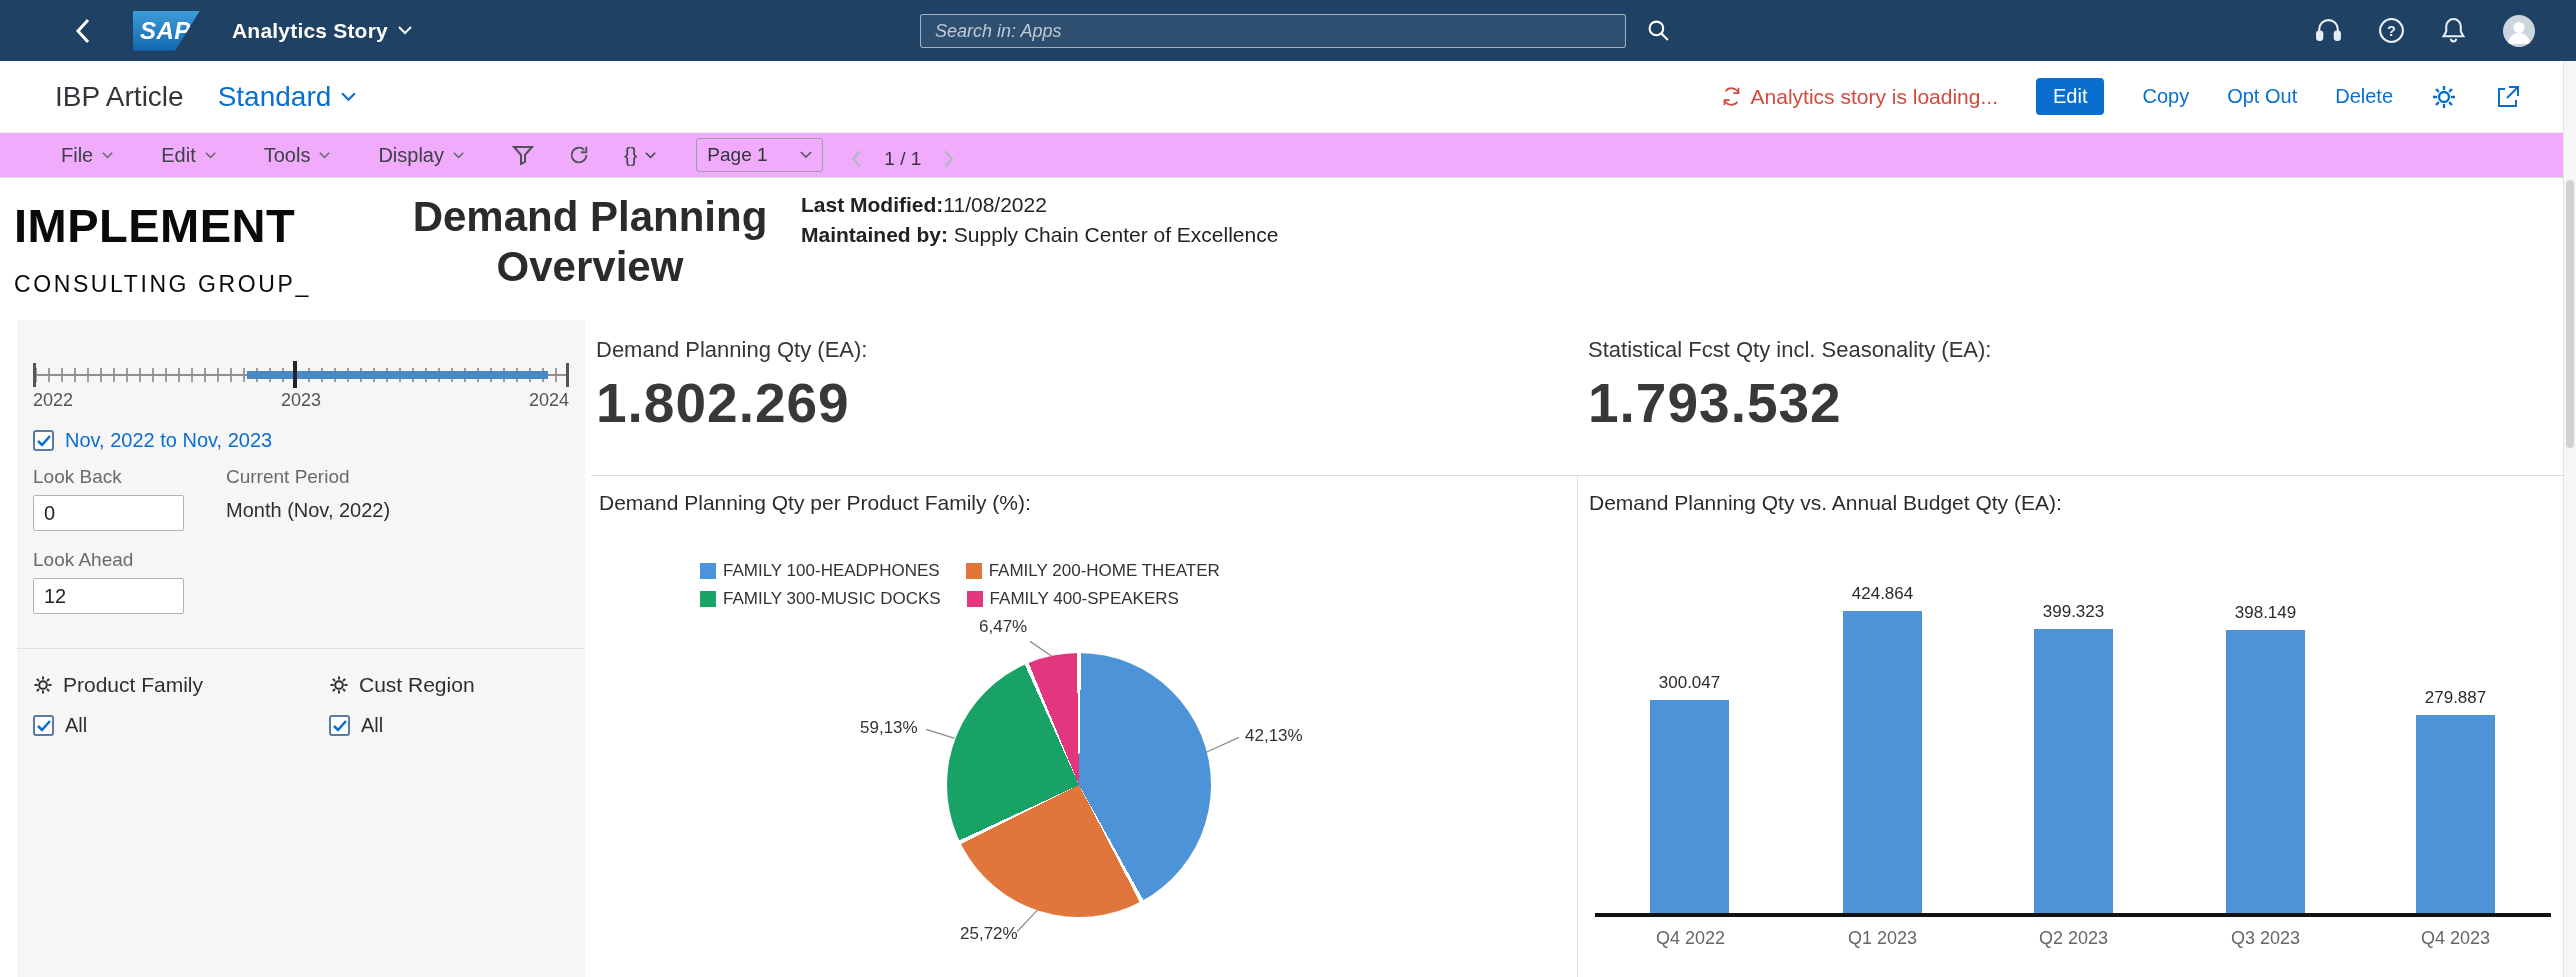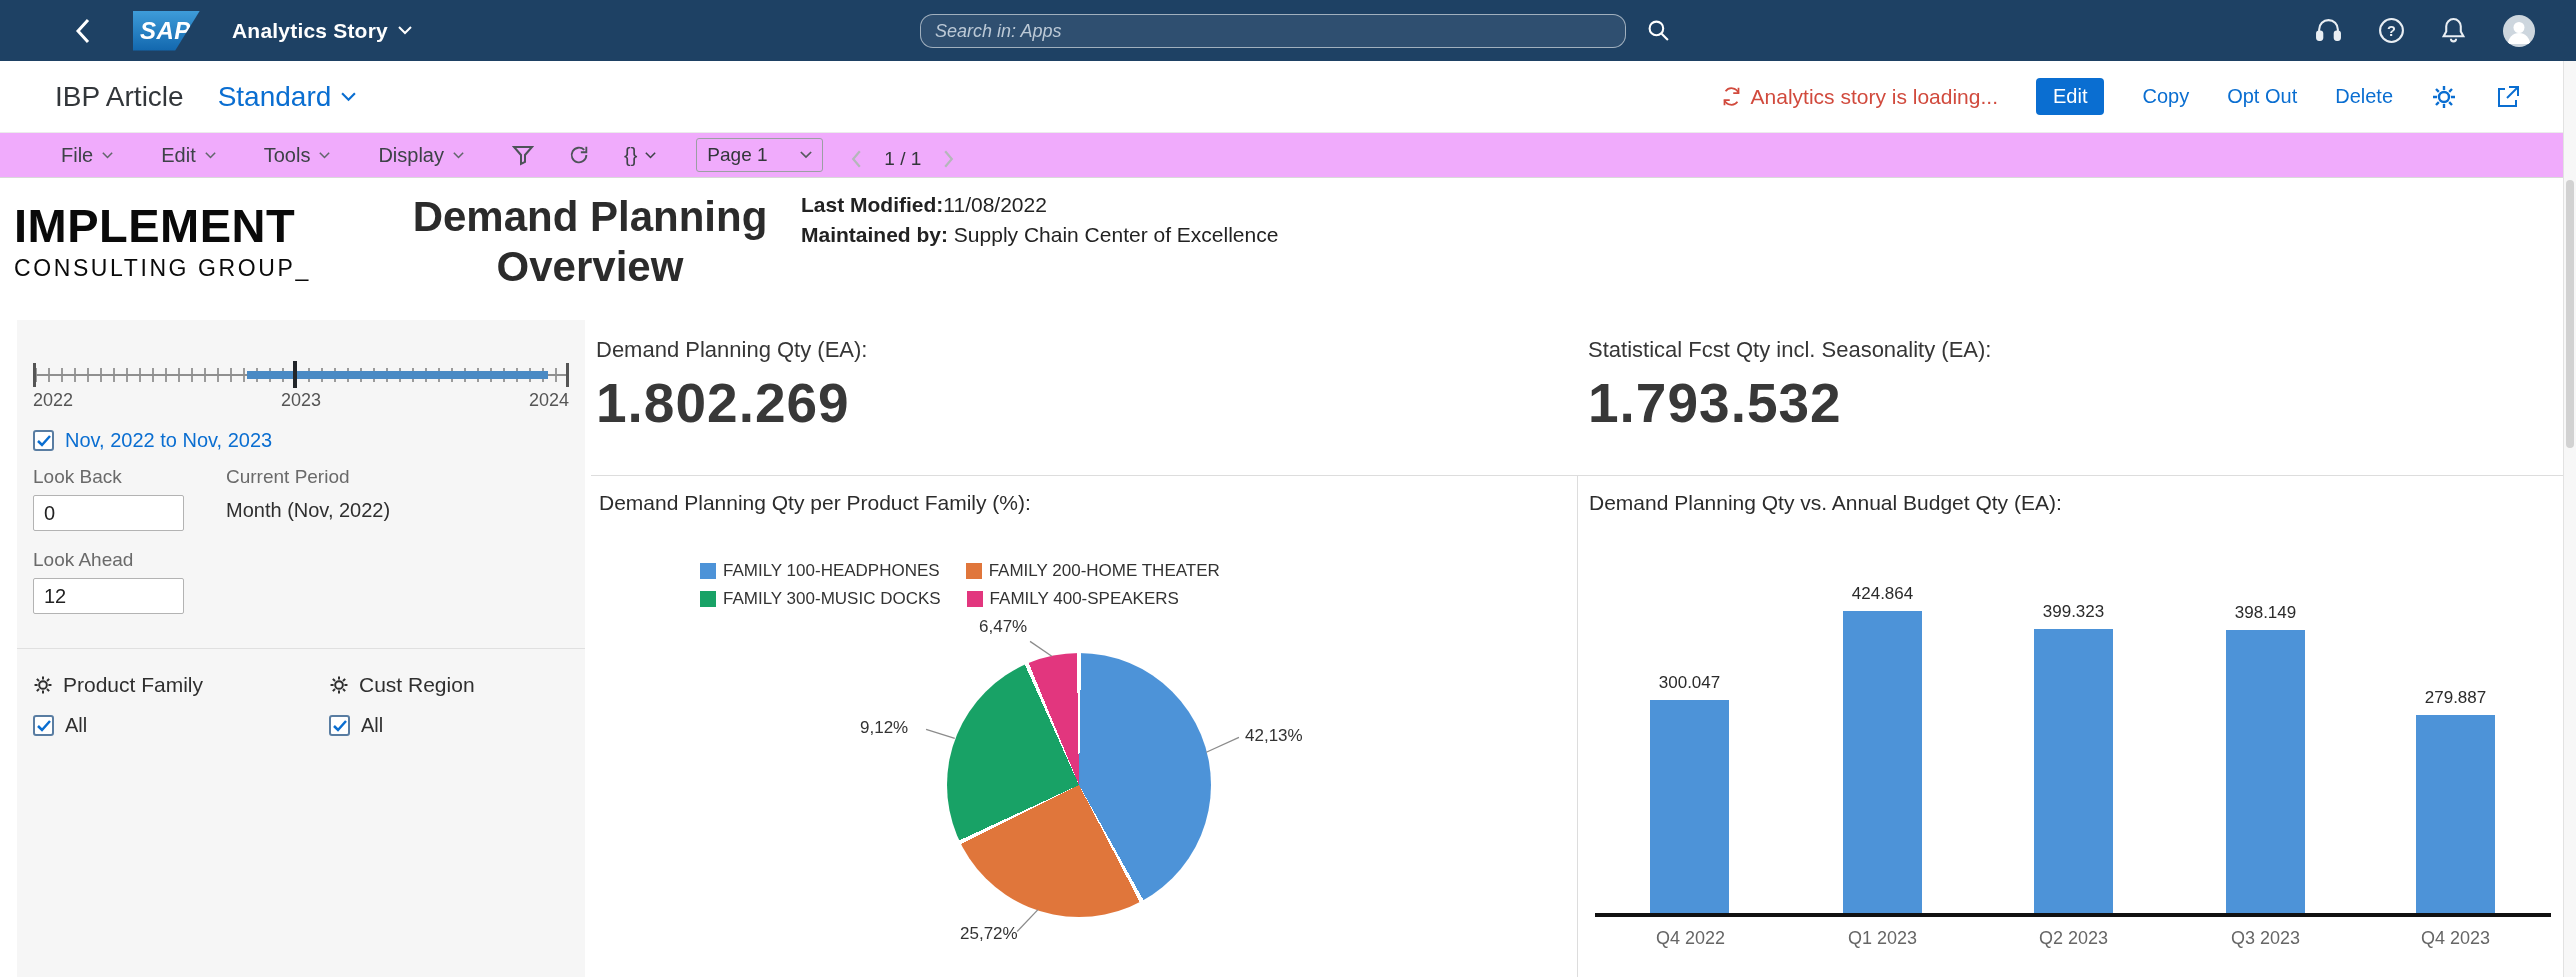--- a/index.html
+++ b/index.html
@@ -13,21 +13,21 @@
   .back-btn { display:flex; align-items:center; cursor:pointer; }
   .sap-logo { margin-left:42px; width:67px; height:40px;
               background:linear-gradient(180deg,#3e9cd9 0%,#1267ae 100%);
               clip-path:polygon(0 0,100% 0,63% 100%,0 100%);
               display:flex; align-items:center; padding-left:7px; }
   .sap-logo span { color:#fff; font-weight:bold; font-style:italic; font-size:24px; letter-spacing:0.5px; }
   .app-title { margin-left:32px; display:flex; align-items:center; gap:10px; cursor:pointer; }
   .app-title span { font-size:21px; font-weight:700; color:#fff; letter-spacing:0.2px; }
   .shell-search { position:absolute; left:920px; top:14px; width:706px; height:34px; }
   .shell-search input { width:100%; height:100%; background:rgba(255,255,255,.08);
-                        border:1px solid rgba(255,255,255,.55); border-radius:13px;
+                        border:1px solid rgba(255,255,255,.55); border-radius:3px;
                         color:#fff; font-size:18px; padding:0 14px; outline:none;
                         font-family:"Liberation Sans",sans-serif; }
   .shell-search input::placeholder { color:#bcc9d6; font-style:italic; }
   .search-btn { position:absolute; left:1647px; top:19px; color:#fff; cursor:pointer; }
   .shell-icons { position:absolute; right:40px; top:0; height:61px;
                  display:flex; align-items:center; gap:36px; color:#e9eef3; }
   .shell-icons > div { cursor:pointer; display:flex; align-items:center; }
 
   
   .title-bar { height:71px; background:#fff; display:flex; align-items:center; padding:0 55px; }
@@ -55,21 +55,21 @@
                  padding:0 10px; font-size:19px; color:#32363a; cursor:pointer; margin-right:28px; }
   .page-select svg { color:#55595d; }
   .pager { display:flex; align-items:center; gap:22px; font-size:19px; color:#32363a;margin-top:8px; }
   .pager .chev-dis { color:#b4b7ba; cursor:default; display:flex; align-items:center; }
 
   
   .content { position:relative; height:800px; background:#fff; }
 
   .impl-logo { position:absolute; left:14px; top:24px; color:#0a0a0a; }
   .impl-logo .l1 { font-size:47px; font-weight:900; letter-spacing:0.5px; line-height:1; }
-  .impl-logo .l2 { font-size:23px; font-weight:500; letter-spacing:2.6px; margin-top:6px; }
+  .impl-logo .l2 { font-size:23px; font-weight:500; letter-spacing:2.6px; margin-top:22px; }
 
   .story-title { position:absolute; left:392px; top:14px; width:396px; text-align:center;
                  font-size:42px; font-weight:700; color:#2b2b2b; line-height:1.2; }
 
   .mod-info { position:absolute; left:801px; top:12px; font-size:21px; color:#222; line-height:1.45; }
   .mod-info b { font-weight:700; }
 
   
   .filter-panel { position:absolute; left:17px; top:142px; width:568px; bottom:0;
                   background:#f6f6f6; padding:22px 16px 0 16px; }
@@ -446,21 +446,21 @@
     <svg class="pie-leaders" width="986" height="501" viewBox="0 0 995 506">
       <g stroke="#8c8c8c" stroke-width="1.3" fill="none">
         <path d="M621 279 L654 264"></path>
         <path d="M451 438 L430 460"></path>
         <path d="M367 265 L338 256"></path>
         <path d="M465 182 L443 167"></path>
       </g>
     </svg>
     <span class="pie-label pl-0">42,13%</span>
     <span class="pie-label pl-1">25,72%</span>
-    <span class="pie-label pl-2">9,12%</span>
+    <span class="pie-label pl-2">59,13%</span>
     <span class="pie-label pl-3">6,47%</span>
   </section>
 
   <section class="chart-sec bar-sec">
     <div class="chart-title">Demand Planning Qty vs. Annual Budget Qty (EA):</div>
 
     <div class="bar-group bg-0">
       <span class="bar-val">300.047</span>
       <div class="bar-fill" style="height: 215px; background: rgb(77, 147, 216);"></div>
     </div>

